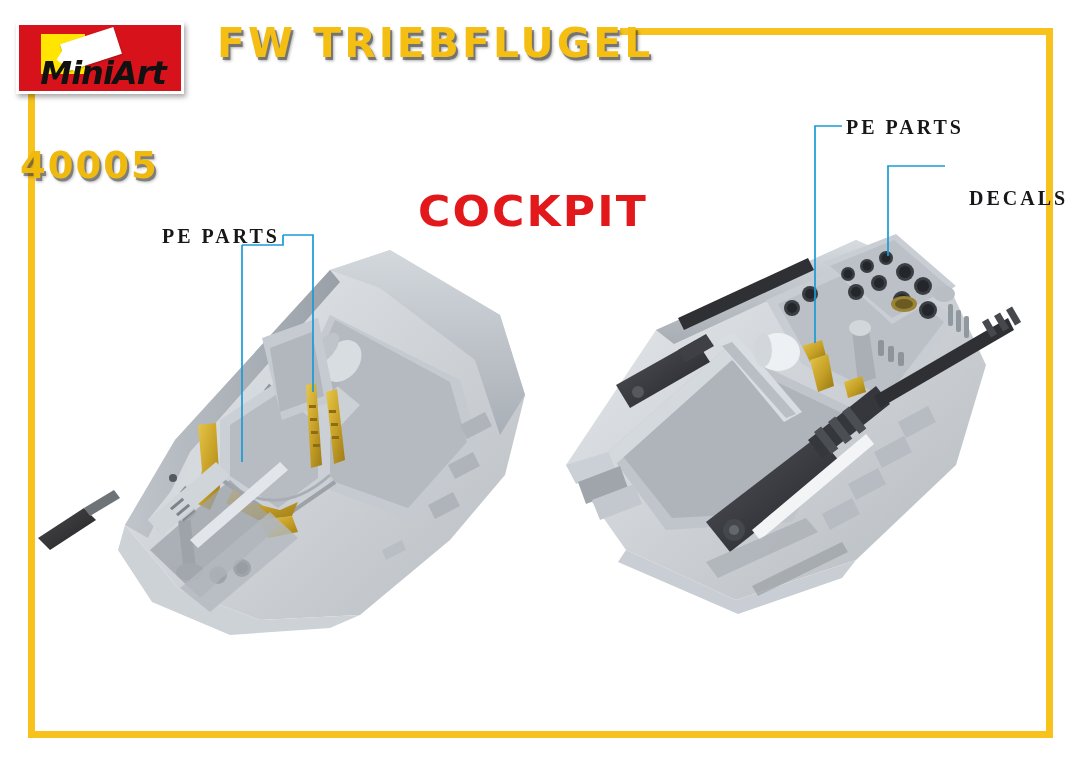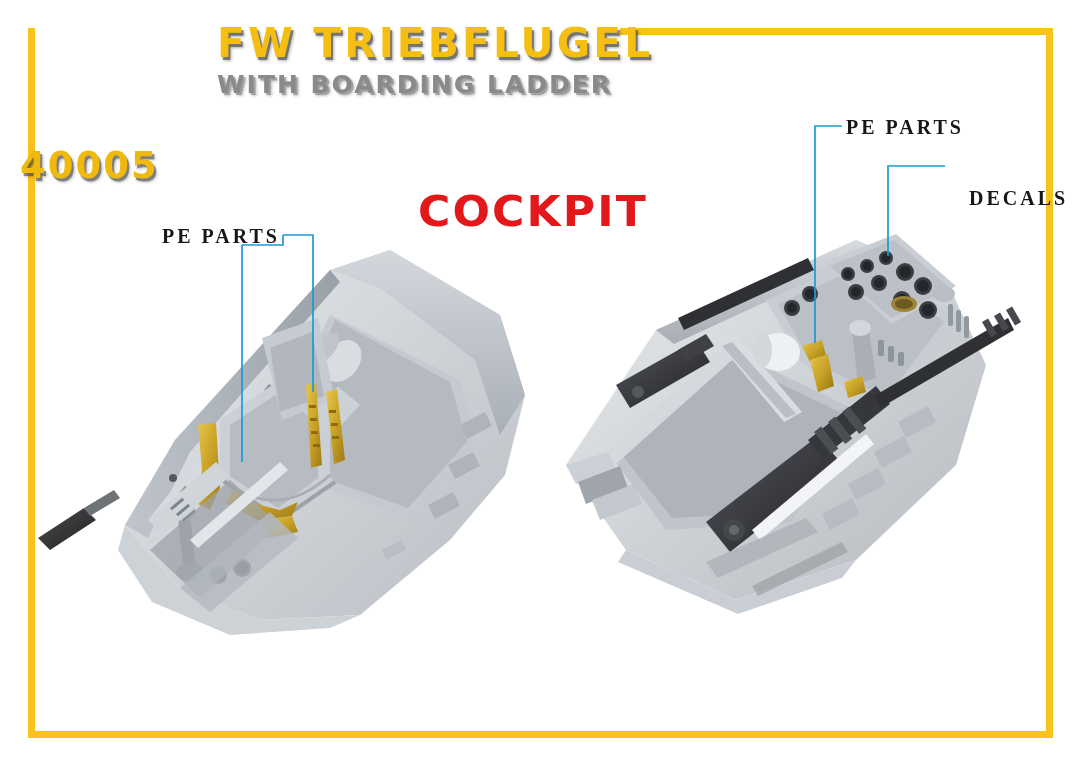--- a/index.html
+++ b/index.html
@@ -134,23 +134,28 @@
 </head>
 <body>
 
 <div id="root">
 
   <div class="frame"></div>
   <div class="frame-top-right"></div>
 
   <div class="header">
 
+    <div class="logo">
+      <div class="logo-square"></div>
+      <div class="logo-blade"></div>
+      <div class="logo-blade2"></div>
+      <div class="logo-text">MiniArt</div>
+    </div>
 
     <div class="title">FW TRIEBFLUGEL</div>
-    <div class="subtitle">WITH BOARDING LADDER</div>
     <div class="kitno">40005</div>
   </div>
 
   <div class="cockpit-title">COCKPIT</div>
 
   <div class="model" style="left:30px;top:220px;">
     <svg width="520" height="420" viewBox="0 0 520 420" xmlns="http://www.w3.org/2000/svg">
       <defs>
         <linearGradient id="gL1" x1="0" y1="0" x2="1" y2="1">
           <stop offset="0" stop-color="#E6E9EC"></stop>

